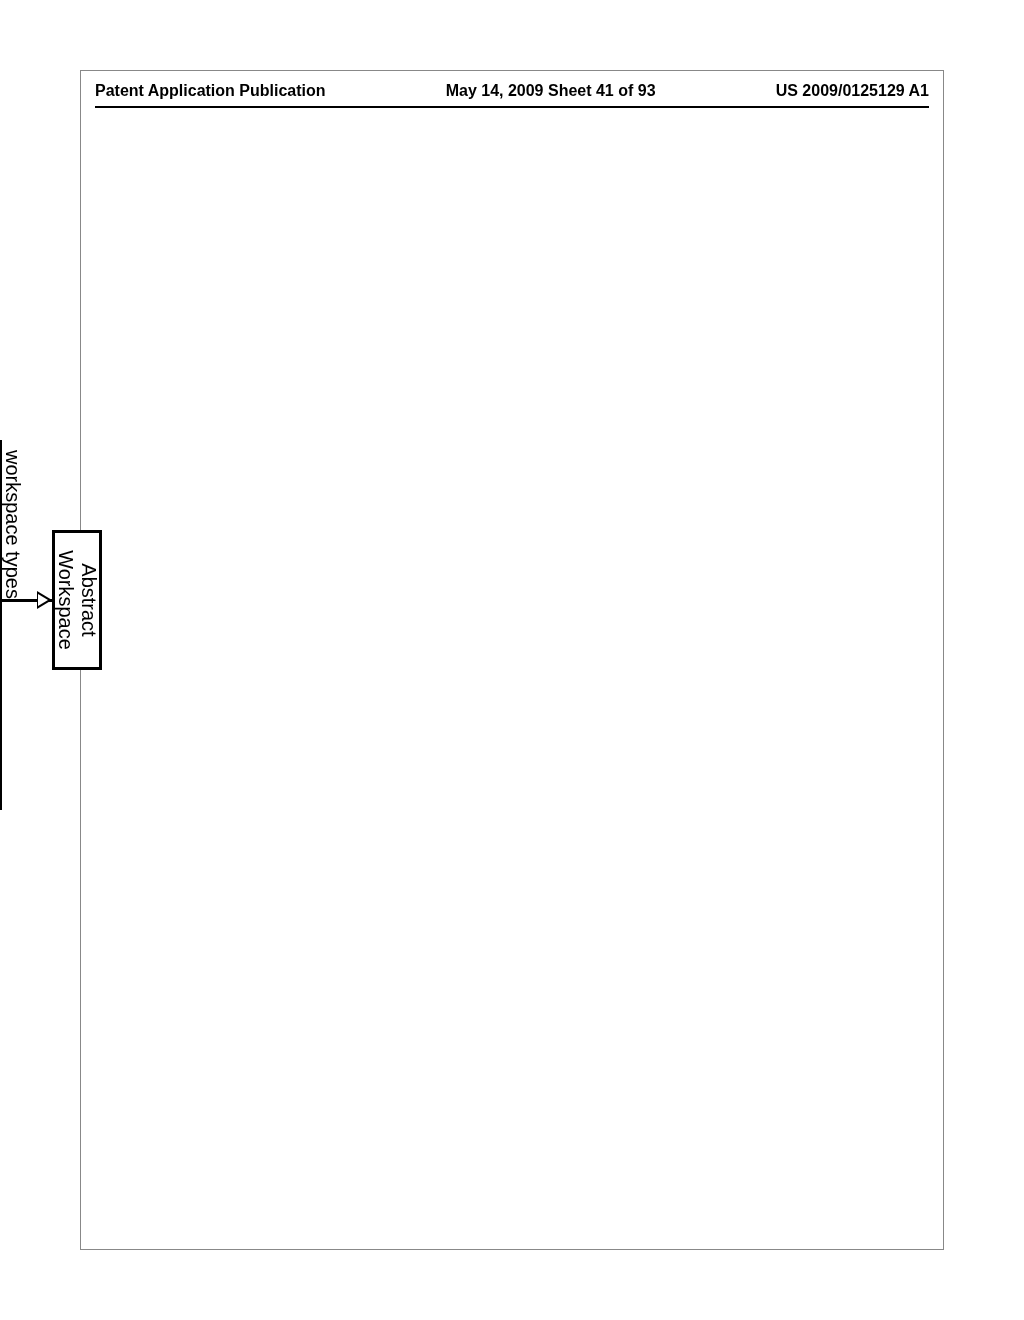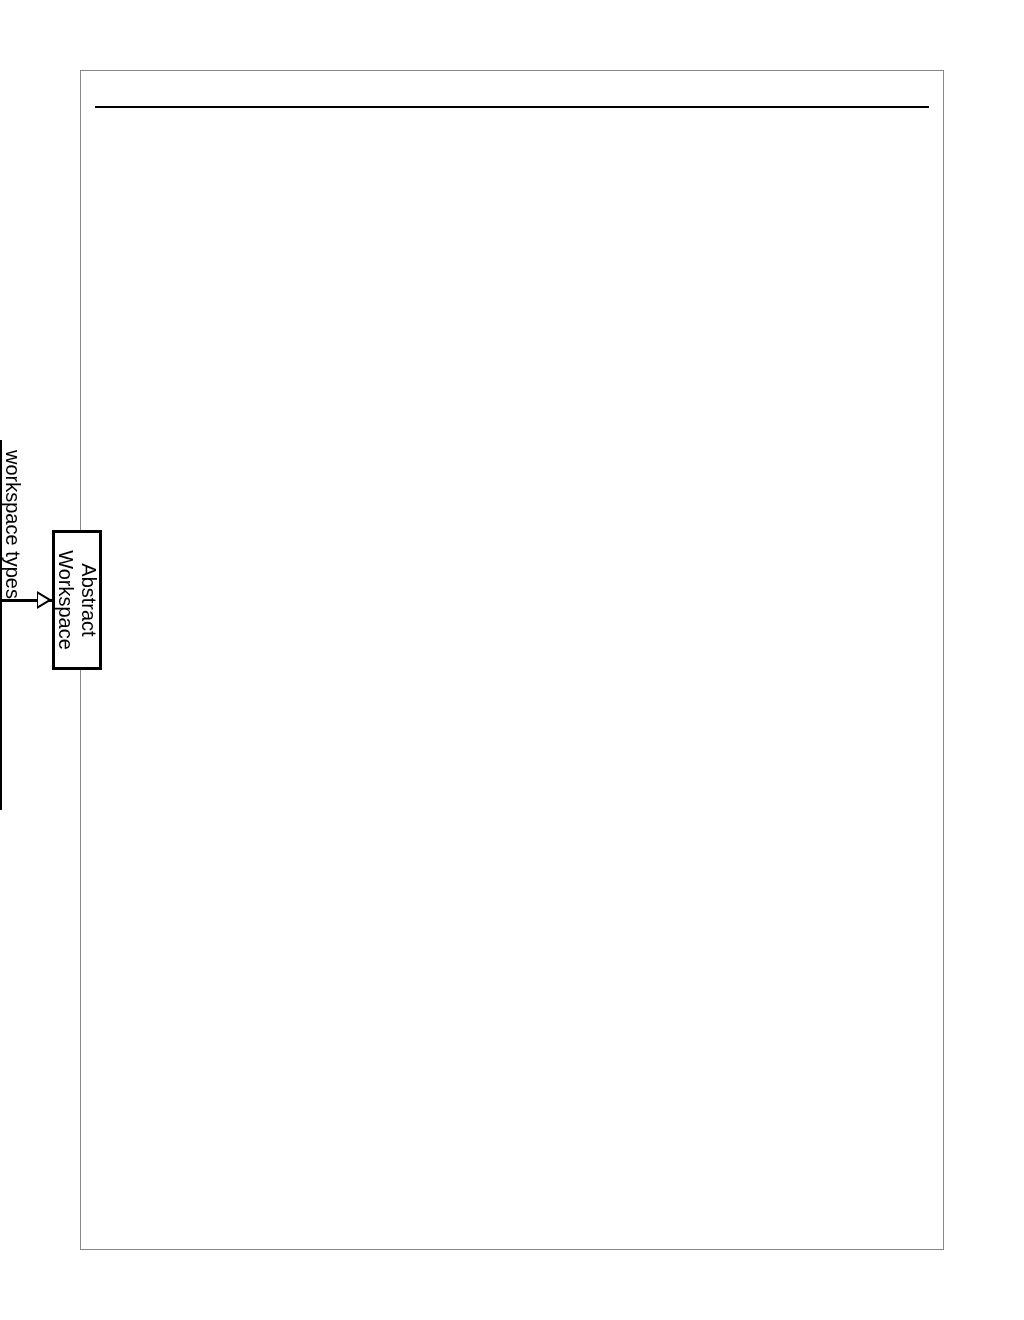--- a/index.html
+++ b/index.html
@@ -100,20 +100,25 @@
     border-right: 6px solid transparent;
     border-bottom: 10px solid #fff;
   }
 </style>
 </head>
 <body>
 
 <div class="page">
   <div class="page-border"></div>
 
+  <div class="header">
+    <span>Patent Application Publication</span>
+    <span>May 14, 2009  Sheet 41 of 93</span>
+    <span>US 2009/0125129 A1</span>
+  </div>
   <div class="header-rule"></div>
 
   <div class="diagram-wrap">
     <div class="diagram">
 
       <div class="line" style="left:249px; top:50px; width:3px; height:50px;"></div>
       <div class="line" style="left:90px; top:100px; width:370px; height:3px;"></div>
       <div class="line" style="left:90px; top:100px; width:3px; height:30px;"></div>
       <div class="line" style="left:457px; top:100px; width:3px; height:30px;"></div>
 

